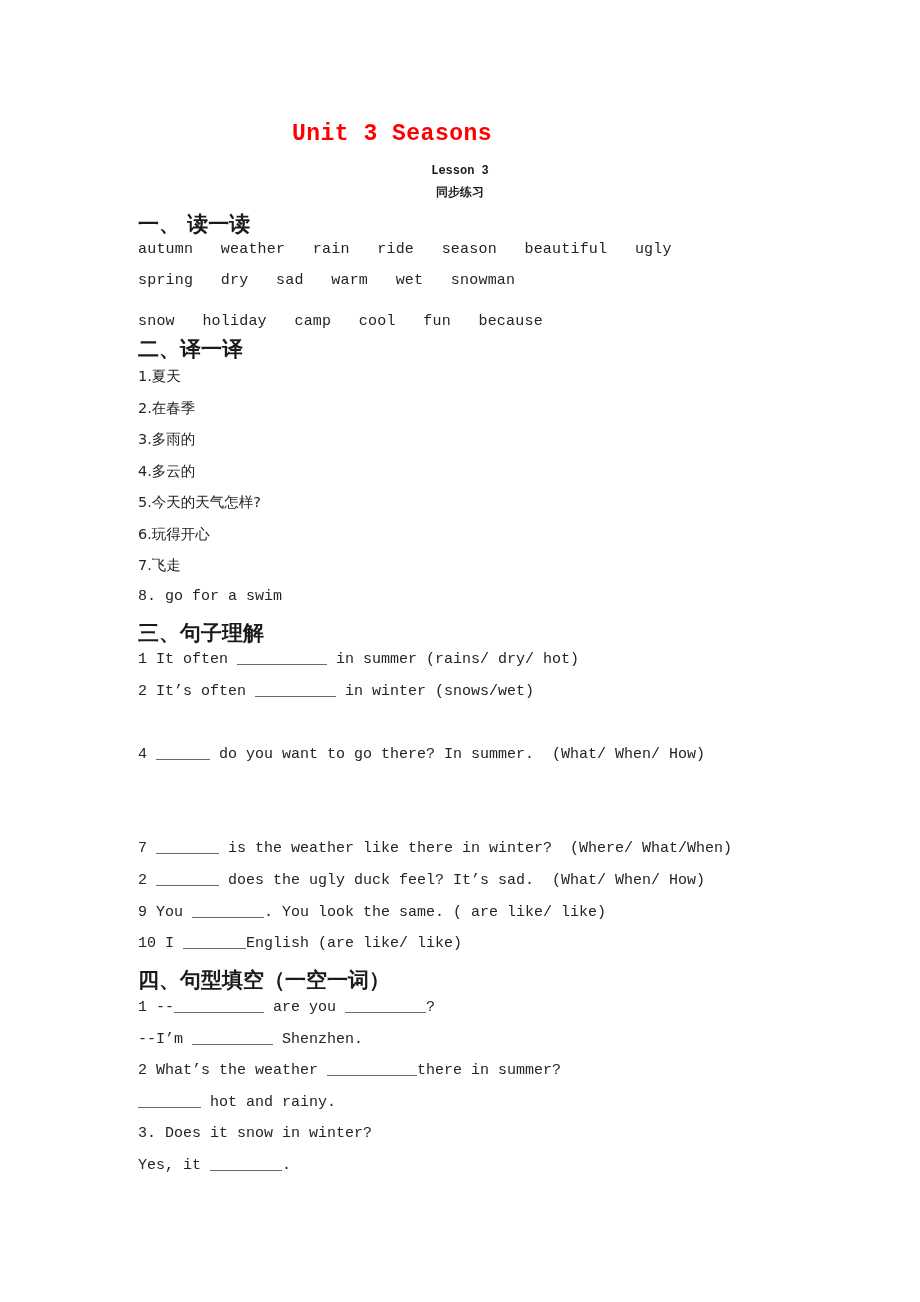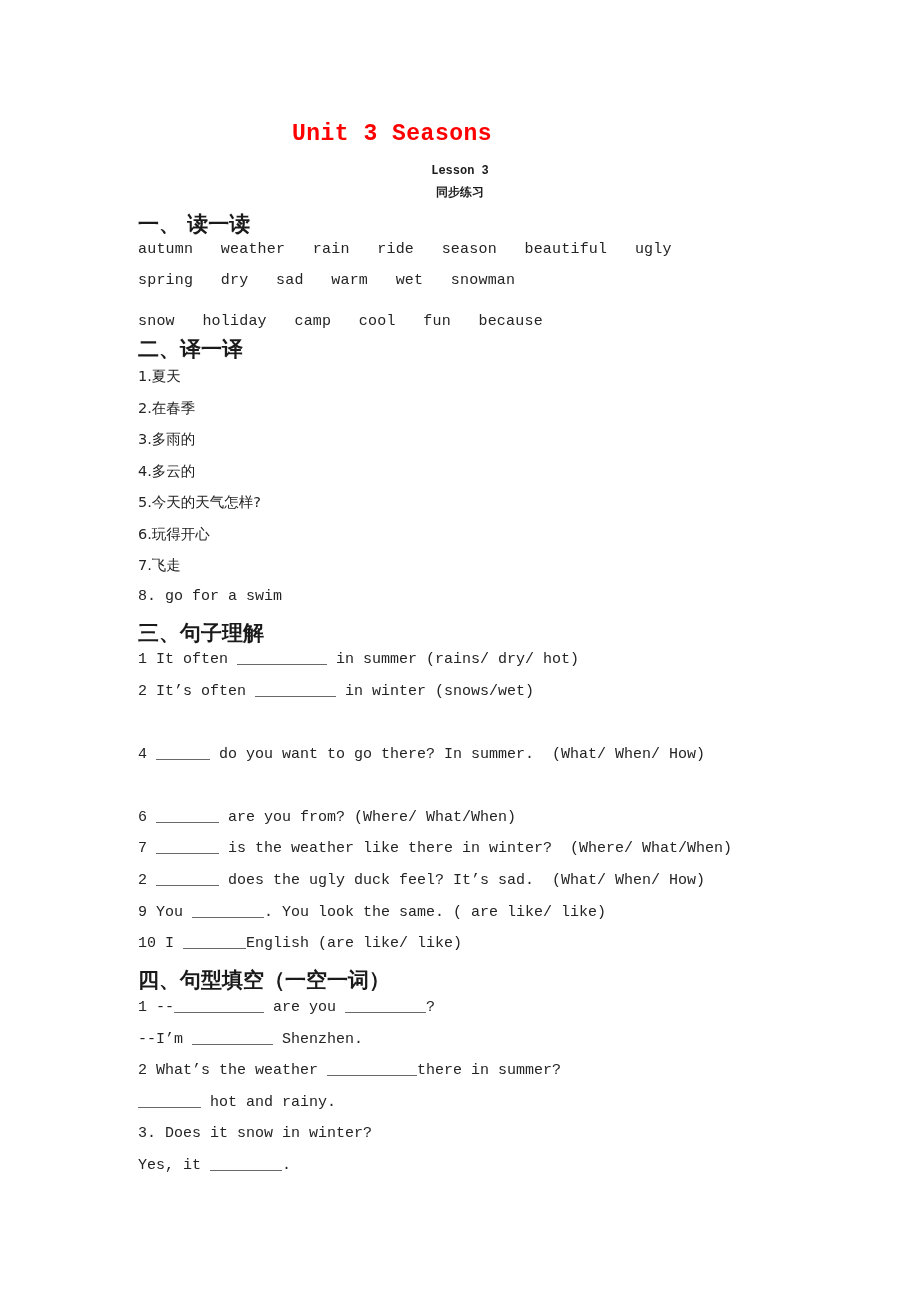--- a/index.html
+++ b/index.html
@@ -96,21 +96,20 @@
   <div class="line cjk" style="top:462px;">4.多云的</div>
   <div class="line cjk" style="top:493px;">5.今天的天气怎样?</div>
   <div class="line cjk" style="top:525px;">6.玩得开心</div>
   <div class="line cjk" style="top:556px;">7.飞走</div>
   <div class="line" style="top:588px;">8. go for a swim</div>
 
   <div class="sec-head" style="top:619px;">三、句子理解</div>
   <div class="line" style="top:651px;">1 It often __________ in summer (rains/ dry/ hot)</div>
   <div class="line" style="top:683px;">2 It’s often _________ in winter (snows/wet)</div>
   <div class="line" style="top:746px;">4 ______ do you want to go there? In summer.  (What/ When/ How)</div>
-  <div class="line" style="top:809px;">6 _______ are you from? (Where/ What/When)</div>
   <div class="line" style="top:840px;">7 _______ is the weather like there in winter?  (Where/ What/When)</div>
   <div class="line" style="top:872px;">2 _______ does the ugly duck feel? It’s sad.  (What/ When/ How)</div>
   <div class="line" style="top:904px;">9 You ________. You look the same. ( are like/ like)</div>
   <div class="line" style="top:935px;">10 I _______English (are like/ like)</div>
 
   <div class="sec-head" style="top:966px;">四、句型填空（一空一词）</div>
   <div class="line" style="top:999px;">1 --__________ are you _________?</div>
   <div class="line" style="top:1031px;">--I’m _________ Shenzhen.</div>
   <div class="line" style="top:1062px;">2 What’s the weather __________there in summer?</div>
   <div class="line" style="top:1094px;">_______ hot and rainy.</div>

